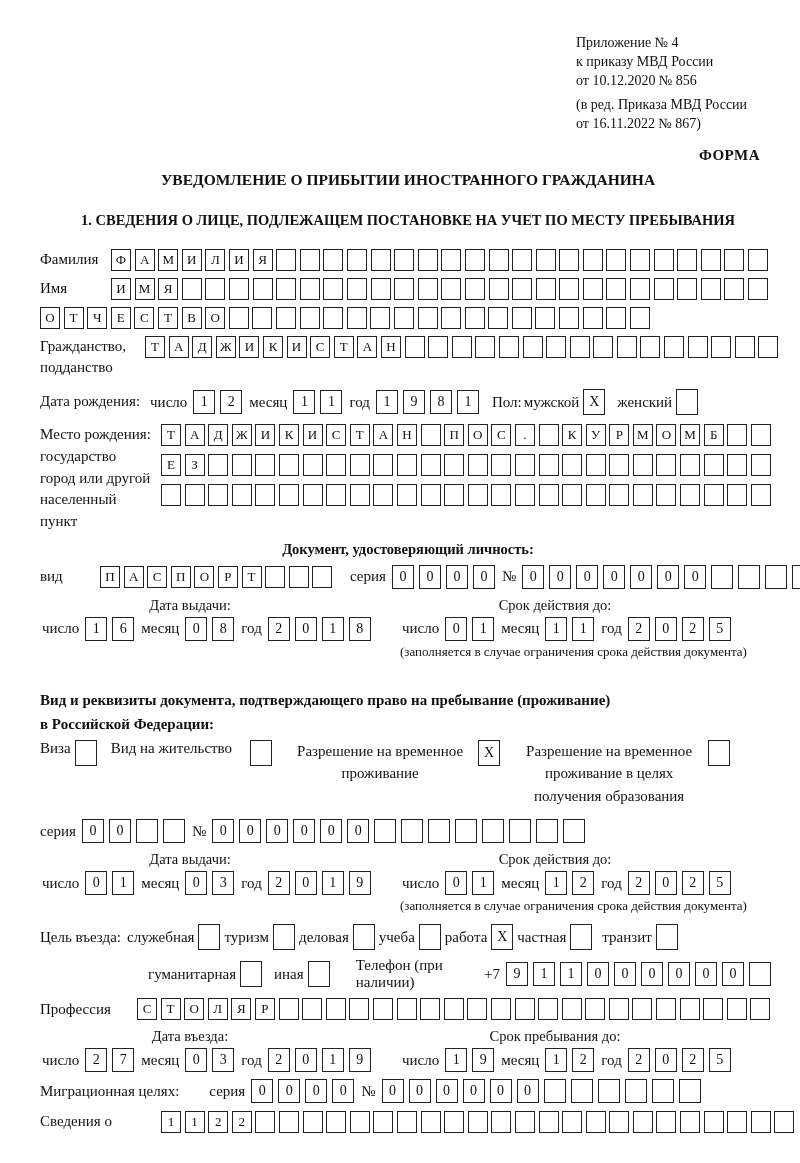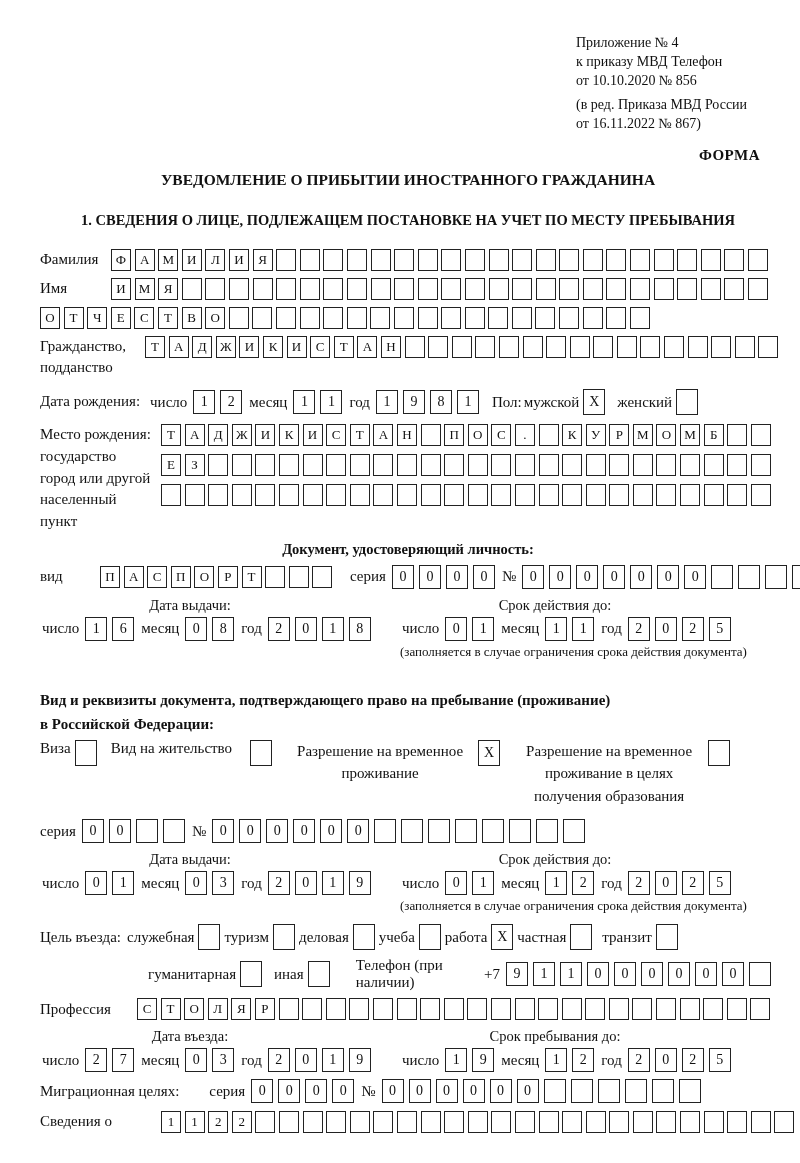--- a/index.html
+++ b/index.html
@@ -38,22 +38,22 @@
   .indent{margin-left:108px;}
   .repr{display:flex;margin-top:8px;}
 </style>
 </head>
 <body>
 
 <div class="page">
 
   <div class="hdr-block">
     <div>Приложение № 4</div>
-    <div>к приказу МВД Телефон</div>
-    <div>от 10.10.2020 № 856</div>
+    <div>к приказу МВД России</div>
+    <div>от 10.12.2020 № 856</div>
     <div class="amend">(в ред. Приказа МВД России</div>
     <div>от 16.11.2022 № 867)</div>
   </div>
   <div class="forma">ФОРМА</div>
 
   <div class="title">
     <div>УВЕДОМЛЕНИЕ О ПРИБЫТИИ ИНОСТРАННОГО ГРАЖДАНИНА</div>
   </div>
 
   <div class="sec">1. СВЕДЕНИЯ О ЛИЦЕ, ПОДЛЕЖАЩЕМ ПОСТАНОВКЕ НА УЧЕТ ПО МЕСТУ ПРЕБЫВАНИЯ</div>

